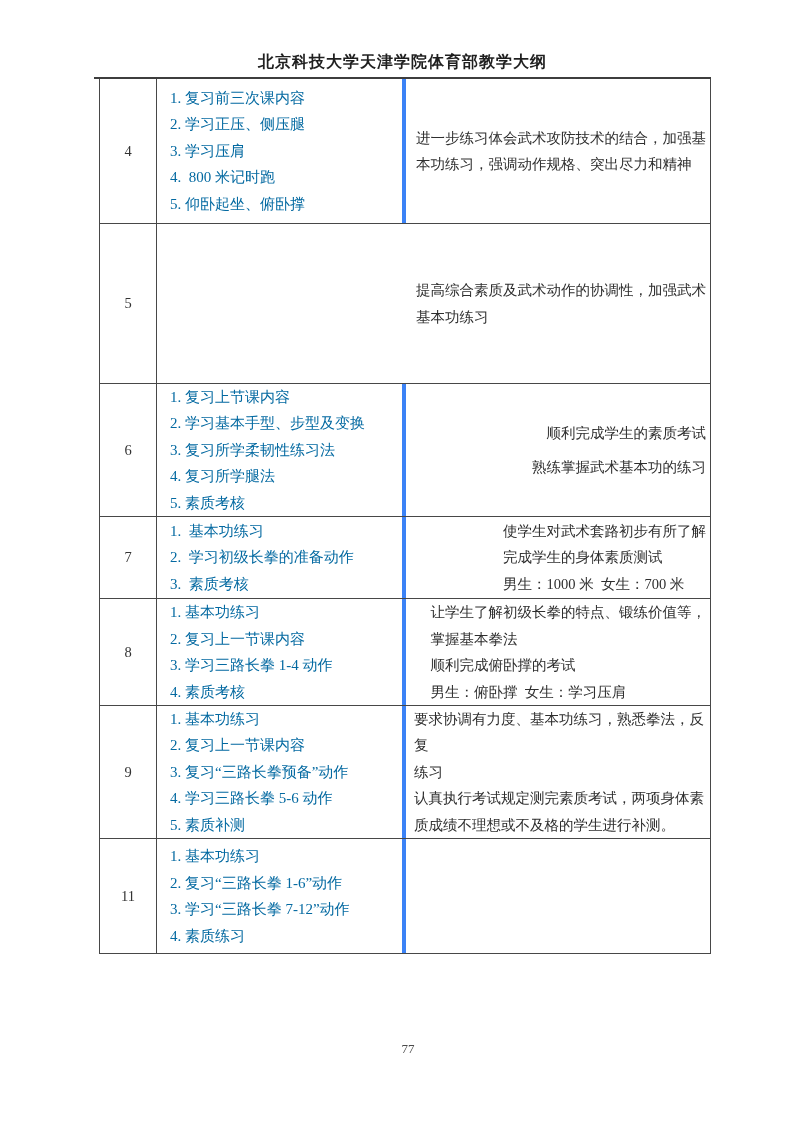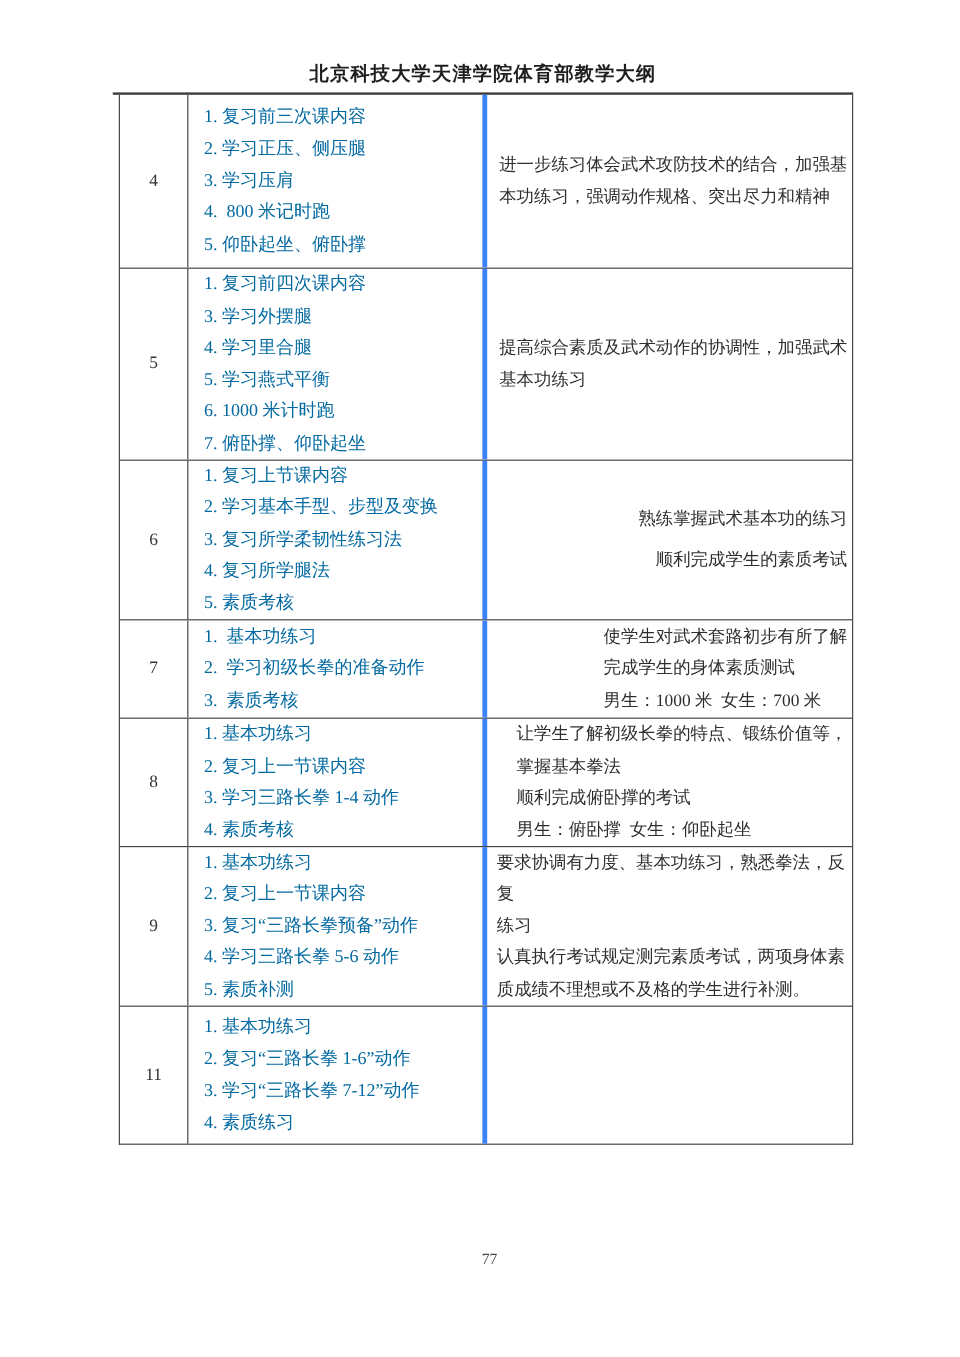--- a/index.html
+++ b/index.html
@@ -112,42 +112,36 @@
 4.  800 米记时跑
 5. 仰卧起坐、俯卧撑</div>
       <div class="c3">
         <p>进一步练习体会武术攻防技术的结合，加强基
 本功练习，强调动作规格、突出尽力和精神</p>
       </div>
     </div>
 
     <div class="tr">
       <div class="c1">5</div>
-      <div class="c2">1. 复习前四次课内容
-3. 学习外摆腿
-4. 学习里合腿
-5. 学习燕式平衡
-6. 1000 米计时跑
-7. 俯卧撑、仰卧起坐</div>
       <div class="c3 gapped">
         <p>提高综合素质及武术动作的协调性，加强武术
 基本功练习</p>
       </div>
     </div>
 
     <div class="tr">
       <div class="c1">6</div>
       <div class="c2">1. 复习上节课内容
 2. 学习基本手型、步型及变换
 3. 复习所学柔韧性练习法
 4. 复习所学腿法
 5. 素质考核</div>
       <div class="c3 gapped">
+        <p>顺利完成学生的素质考试</p>
         <p>熟练掌握武术基本功的练习</p>
-        <p>顺利完成学生的素质考试</p>
       </div>
     </div>
 
     <div class="tr">
       <div class="c1">7</div>
       <div class="c2">1.  基本功练习
 2.  学习初级长拳的准备动作
 3.  素质考核</div>
       <div class="c3">
         <p>使学生对武术套路初步有所了解
@@ -159,21 +153,21 @@
     <div class="tr">
       <div class="c1">8</div>
       <div class="c2">1. 基本功练习
 2. 复习上一节课内容
 3. 学习三路长拳 1-4 动作
 4. 素质考核</div>
       <div class="c3">
         <p>让学生了解初级长拳的特点、锻练价值等，
 掌握基本拳法
 顺利完成俯卧撑的考试
-男生：俯卧撑  女生：仰卧起坐</p>
+男生：俯卧撑  女生：学习压肩</p>
       </div>
     </div>
 
     <div class="tr">
       <div class="c1">9</div>
       <div class="c2">1. 基本功练习
 2. 复习上一节课内容
 3. 复习“三路长拳预备”动作
 4. 学习三路长拳 5-6 动作
 5. 素质补测</div>

